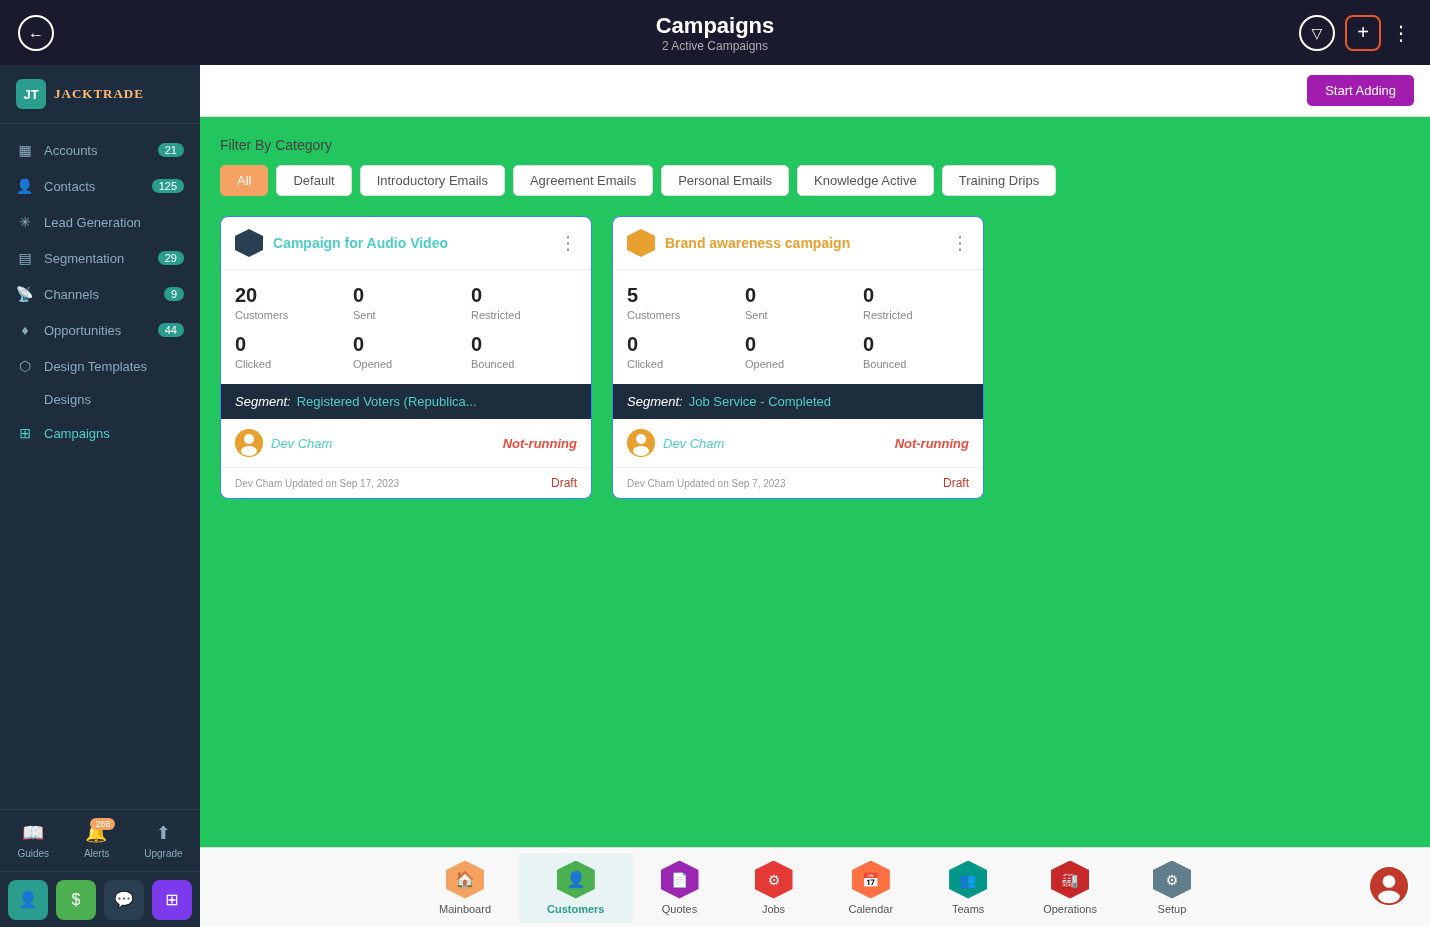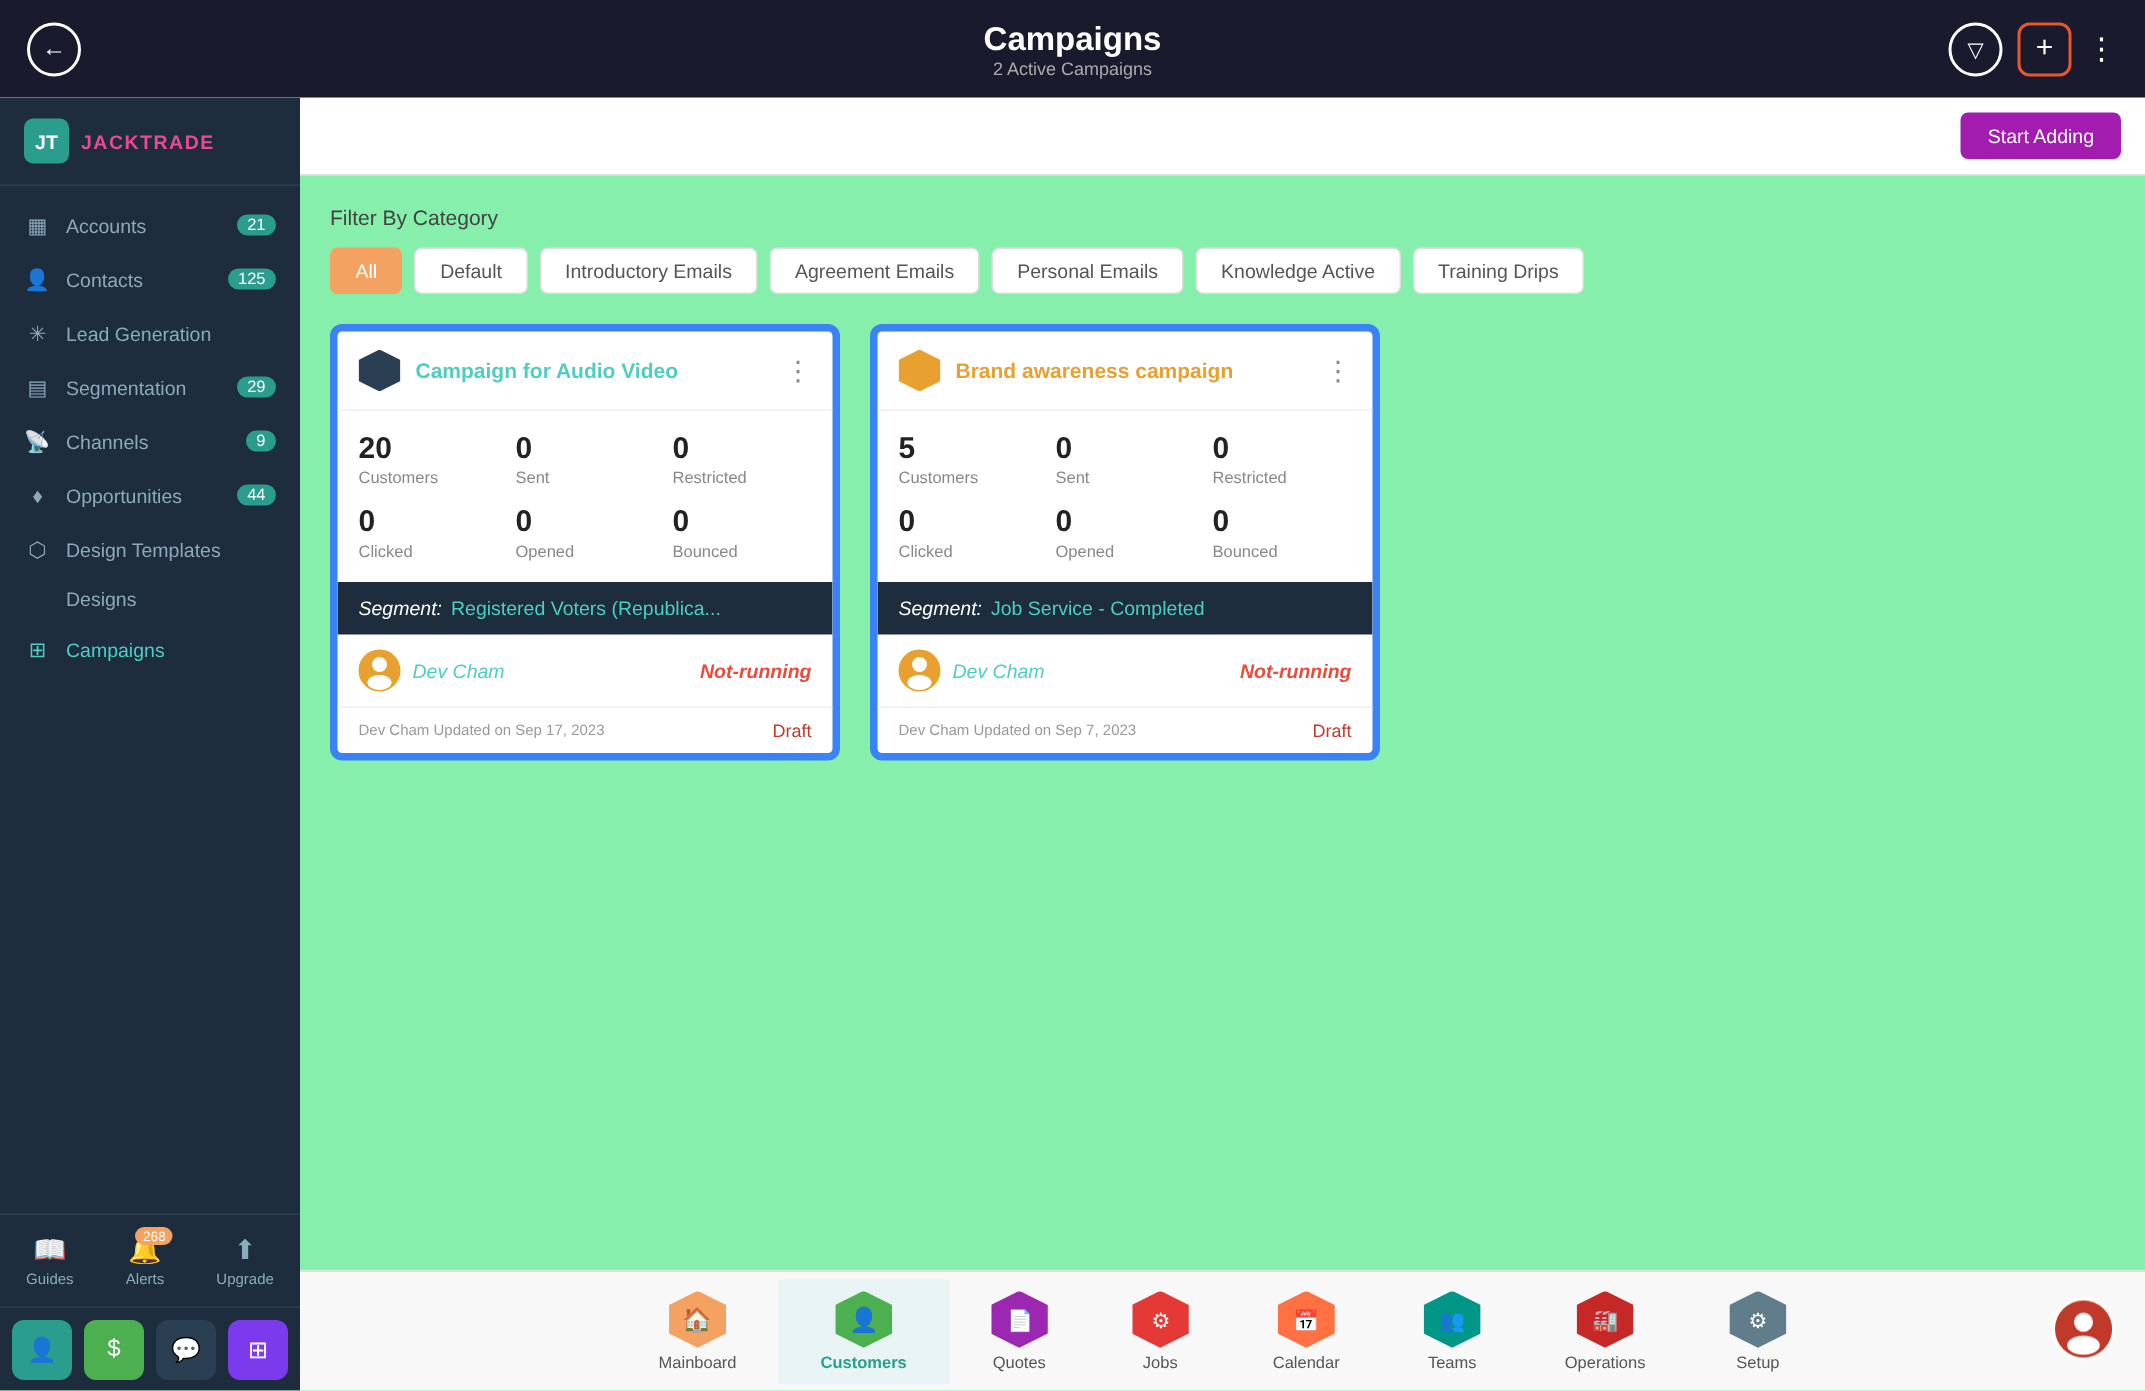--- a/index.html
+++ b/index.html
@@ -88,21 +88,21 @@
     }
     .logo-icon {
       width: 30px; height: 30px;
       background: #2a9d8f;
       border-radius: 6px;
       display: flex; align-items: center; justify-content: center;
       color: white;
       font-size: 13px;
       font-weight: bold;
     }
-    .logo-text { color: #ec4899; font-size: 13px; font-weight: 700; letter-spacing: 1px; }
+    .logo-text { color: #fdba74; font-size: 13px; font-weight: 700; letter-spacing: 1px; font-family: Liberation Serif, serif; }
 
     .sidebar-nav { flex: 1; padding: 8px 0; }
     .nav-item {
       display: flex;
       align-items: center;
       padding: 10px 16px;
       cursor: pointer;
       color: #8baabb;
       font-size: 13px;
       gap: 10px;
@@ -201,21 +201,21 @@
       border-radius: 5px;
       font-size: 13px;
       cursor: pointer;
     }
 
     
     .content-scroll {
       flex: 1;
       overflow-y: auto;
       padding: 20px;
-      background: #86efac;
+      background: #22c55e;
     }
 
     
     .filter-section { margin-bottom: 20px; }
     .filter-label { font-size: 14px; color: #444; margin-bottom: 12px; font-weight: 500; }
     .filter-row { display: flex; flex-wrap: wrap; gap: 8px; margin-bottom: 18px; }
     .filter-btn-item {
       padding: 7px 16px;
       border-radius: 5px;
       border: 1px solid #ddd;
@@ -227,22 +227,22 @@
     }
     .filter-btn-item.active {
       background: #f4a261;
       color: white;
       border-color: #f4a261;
     }
 
     
     .campaigns-grid { display: flex; gap: 20px; flex-wrap: wrap; }
     .campaign-card {
-      width: 340px;
-      border: 5px solid #3b82f6;
+      width: 372px;
+      border: 1px solid #3b82f6;
       border-radius: 8px;
       overflow: hidden;
       background: white;
     }
     .card-header {
       padding: 12px 14px;
       display: flex;
       align-items: center;
       gap: 10px;
       border-bottom: 1px solid #f0f0f0;

